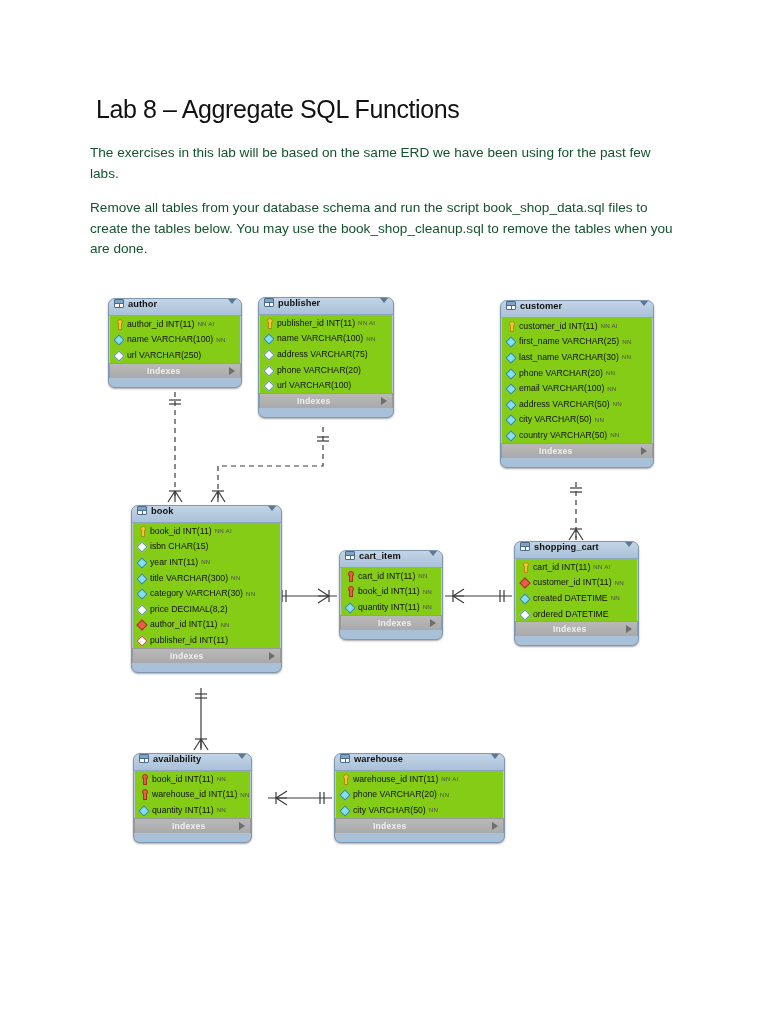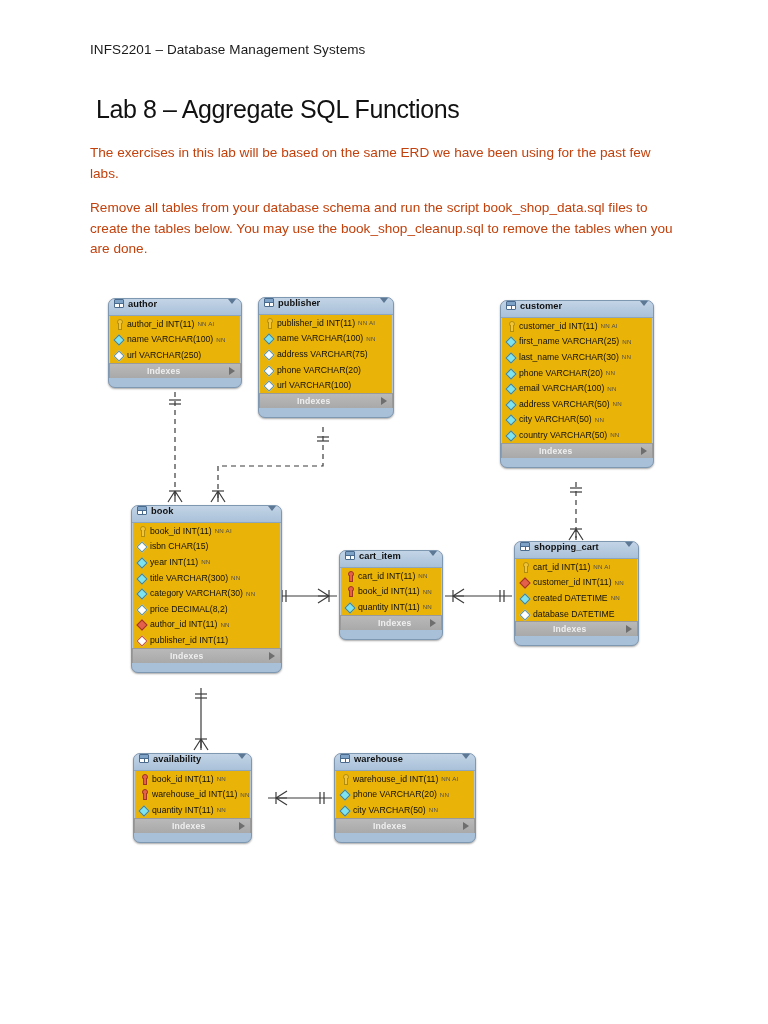--- a/index.html
+++ b/index.html
@@ -32,21 +32,21 @@
     color: #111;
     letter-spacing: -0.4px;
     white-space: nowrap;
   }
   .para {
     position: absolute;
     left: 90px;
     width: 585px;
     font-size: 13.6px;
     line-height: 20.5px;
-    color: #c2410c;
+    color: #14532d;
   }
   .para-1 { top: 143px; }
   .para-2 { top: 198px; }
 
   
   .erd { position: absolute; left: 0; top: 0; width: 768px; height: 1024px; }
   .erd-svg { position: absolute; left: 0; top: 0; width: 768px; height: 1024px; pointer-events: none; }
 
   
   .tbl {
@@ -97,21 +97,21 @@
     white-space: nowrap;
     letter-spacing: 0.05px;
   }
   .caret {
     width: 0; height: 0; flex: none;
     border-left: 4px solid transparent;
     border-right: 4px solid transparent;
     border-top: 5px solid #5c7894;
   }
   .tbl-body {
-    background: #eab308;
+    background: #84cc16;
     border-left: 1px solid #b7c6d5;
     border-right: 1px solid #b7c6d5;
   }
   .fld {
     display: flex;
     align-items: center;
     height: 15.6px;
     padding: 0 4px 0 4px;
     white-space: nowrap;
   }
@@ -163,21 +163,20 @@
     border-top: 4px solid transparent;
     border-bottom: 4px solid transparent;
     border-left: 6px solid #6e6e6e;
   }
 </style>
 </head>
 <body>
 
 <div class="page">
 
-  <div class="doc-head">INFS2201 – Database Management Systems</div>
   <h1 class="doc-title">Lab 8 – Aggregate SQL Functions</h1>
   <div class="para para-1">The exercises in this lab will be based on the same ERD we have been using for the past few labs.</div>
   <div class="para para-2">Remove all tables from your database schema and run the script book_shop_data.sql files to create the tables below.  You may use the book_shop_cleanup.sql to remove the tables when you are done.</div>
 
   <div class="erd">
 
     <svg class="erd-svg" viewBox="0 0 768 1024">
       <g stroke="#3b3b3b" stroke-width="1.2" fill="none">
 
         <g>
@@ -450,21 +449,21 @@
               <span class="fld-txt">customer_id INT(11)</span>
               <span class="flag">NN</span>
             </div>
             <div class="fld">
               <span class="gl gl-dia"></span>
               <span class="fld-txt">created DATETIME</span>
               <span class="flag">NN</span>
             </div>
             <div class="fld">
               <span class="gl gl-dia gl-dia-open"></span>
-              <span class="fld-txt">database DATETIME</span>
+              <span class="fld-txt">ordered DATETIME</span>
             </div>
           </div>
           <div class="idx">
             <span class="idx-lbl">Indexes</span>
             <span class="idx-arr"></span>
           </div>
         </div>
         <div class="tbl" style="left: 133px; top: 753px; width: 119px;">
           <div class="tbl-hd">
             <span class="tbl-ico"></span>
@@ -486,21 +485,21 @@
               <span class="gl gl-dia"></span>
               <span class="fld-txt">quantity INT(11)</span>
               <span class="flag">NN</span>
             </div>
           </div>
           <div class="idx">
             <span class="idx-lbl">Indexes</span>
             <span class="idx-arr"></span>
           </div>
         </div>
-        <div class="tbl" style="left: 334px; top: 753px; width: 142px;">
+        <div class="tbl" style="left: 334px; top: 753px; width: 171px;">
           <div class="tbl-hd">
             <span class="tbl-ico"></span>
             <span class="tbl-nm">warehouse</span>
             <span class="caret"></span>
           </div>
           <div class="tbl-body">
             <div class="fld">
               <span class="gl gl-key"></span>
               <span class="fld-txt">warehouse_id INT(11)</span>
               <span class="flag">NN  AI</span>

